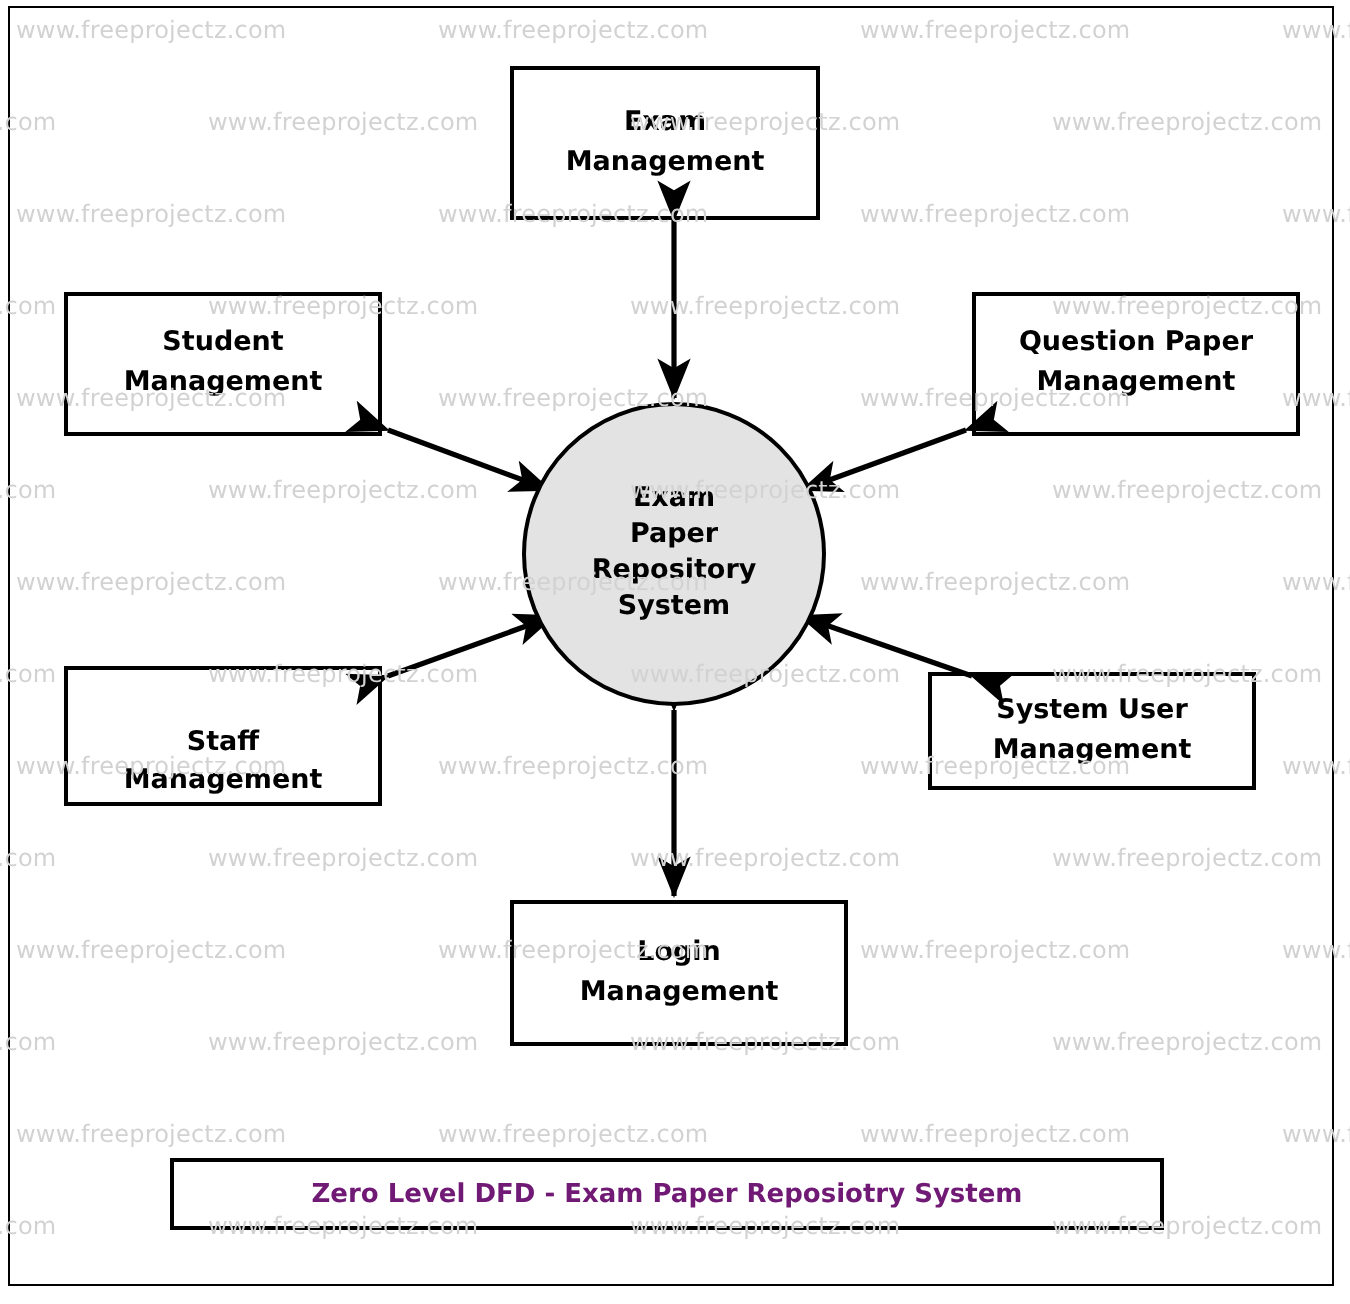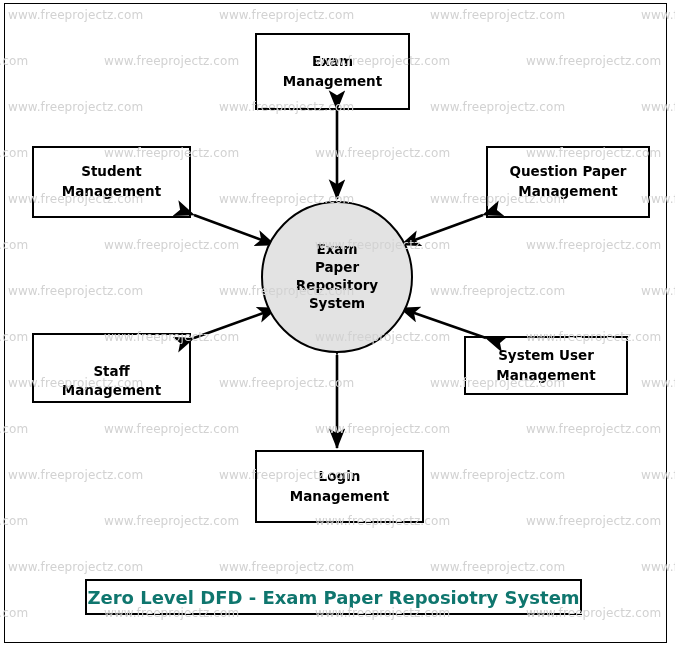--- a/index.html
+++ b/index.html
@@ -107,22 +107,22 @@
     background: transparent;
     box-sizing: border-box;
     display: flex;
     align-items: center;
     justify-content: center;
     z-index: 4;
   }
   #caption-box .caption-label {
     font-family: "DejaVu Sans", sans-serif;
     font-weight: bold;
-    font-size: 18px;
-    color: #0f766e;
+    font-size: 13px;
+    color: #701a75;
     white-space: nowrap;
   }
 </style>
 </head>
 <body>
 
 <div id="canvas">
 
   <div id="outer-frame"></div>
 

